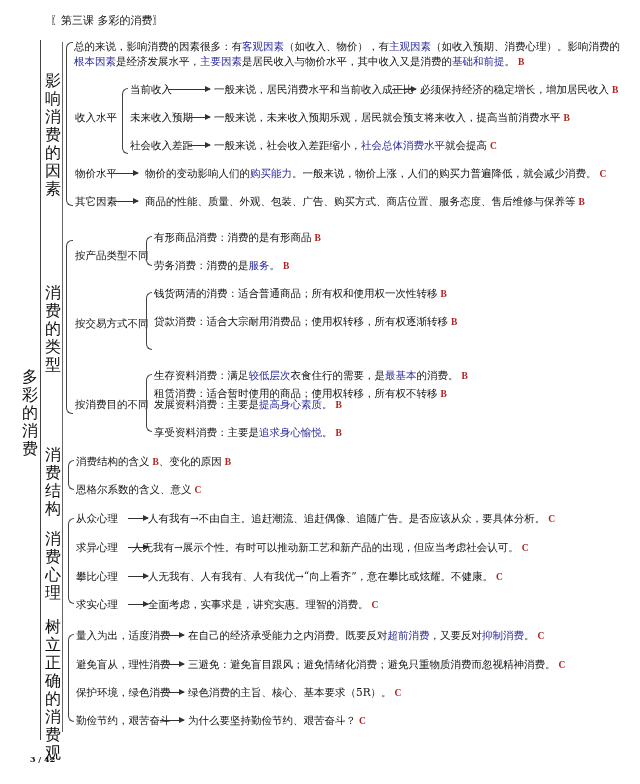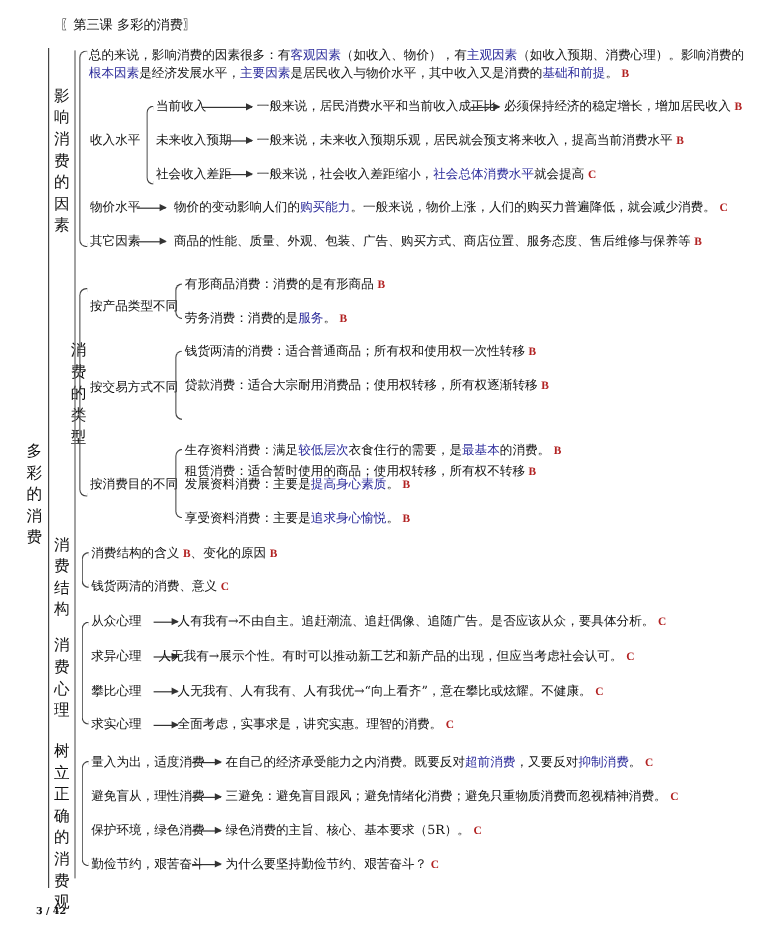--- a/index.html
+++ b/index.html
@@ -1,20 +1,20 @@
 <!DOCTYPE html>
 <html><head>
 <meta charset="utf-8">
 <style>
   html, body { margin:0; padding:0; background:#fff; }
   body { width:640px; height:784px; position:relative; overflow:hidden;
          font-family:"DejaVu Serif", "Liberation Serif", serif; color:#111; font-size:10.5px; }
   .abs { position:absolute; white-space:nowrap; line-height:14px; }
   .title { left:50px; top:14px; font-size:11px; }
-  .vlabel { position:absolute; width:14px; text-align:left; font-size:13px; line-height:18px; white-space:normal; word-break:break-all; }
+  .vlabel { position:absolute; width:14px; text-align:center; font-size:16px; line-height:18px; white-space:normal; word-break:break-all; }
   .blue { color:#2a2a9a; }
   .grade { color:#b22222; font-weight:bold; font-size:9.5px; margin-left:3px; font-family:"Liberation Serif", serif; }
   .line { position:absolute; background:#444; }
   .brace { position:absolute; border:1px solid #444; border-right:none; border-radius:6px 0 0 6px; }
   .arrow { position:absolute; height:1px; background:#333; }
   .arrow::after { content:""; position:absolute; right:-1px; top:-3px; border-left:6px solid #333;
                   border-top:3.5px solid transparent; border-bottom:3.5px solid transparent; }
   .footer { left:30px; top:752px; font-size:8px; font-weight:bold; }
 </style>
 </head>
@@ -53,21 +53,21 @@
 <div class="abs" style="left:214px;top:138px;"><span>一般来说，社会收入差距缩小，</span><span class="blue">社会总体消费水平</span><span>就会提高</span><span class="grade">C</span></div>
 
 <div class="abs" style="left:75px;top:166px;">物价水平</div>
 <div class="arrow" style="left:114px;top:173px;width:24px;"></div>
 <div class="abs" style="left:145px;top:166px;"><span>物价的变动影响人们的</span><span class="blue">购买能力</span><span>。一般来说，物价上涨，人们的购买力普遍降低，就会减少消费。</span><span class="grade">C</span></div>
 
 <div class="abs" style="left:75px;top:194px;">其它因素</div>
 <div class="arrow" style="left:114px;top:201px;width:24px;"></div>
 <div class="abs" style="left:145px;top:194px;"><span>商品的性能、质量、外观、包装、广告、购买方式、商店位置、服务态度、售后维修与保养等</span><span class="grade">B</span></div>
 
-<div class="vlabel" style="left:45px;top:284px;margin-left:14px;">消费的类型</div>
+<div class="vlabel" style="left:45px;top:284px;">消费的类型</div>
 <div class="brace" style="left:66px;top:240px;width:6px;height:172px;"></div>
 
 <div class="abs" style="left:75px;top:248px;">按产品类型不同</div>
 <div class="brace" style="left:146px;top:236px;width:5px;height:28px;"></div>
 <div class="abs" style="left:154px;top:230px;"><span>有形商品消费：消费的是有形商品</span><span class="grade">B</span></div>
 <div class="abs" style="left:154px;top:258px;"><span>劳务消费：消费的是</span><span class="blue">服务</span><span>。</span><span class="grade">B</span></div>
 
 <div class="abs" style="left:75px;top:316px;">按交易方式不同</div>
 <div class="brace" style="left:146px;top:292px;width:5px;height:56px;"></div>
 <div class="abs" style="left:154px;top:286px;"><span>钱货两清的消费：适合普通商品；所有权和使用权一次性转移</span><span class="grade">B</span></div>
@@ -76,21 +76,21 @@
 
 <div class="abs" style="left:75px;top:397px;">按消费目的不同</div>
 <div class="brace" style="left:146px;top:374px;width:5px;height:56px;"></div>
 <div class="abs" style="left:154px;top:368px;"><span>生存资料消费：满足</span><span class="blue">较低层次</span><span>衣食住行的需要，是</span><span class="blue">最基本</span><span>的消费。</span><span class="grade">B</span></div>
 <div class="abs" style="left:154px;top:397px;"><span>发展资料消费：主要是</span><span class="blue">提高身心素质</span><span>。</span><span class="grade">B</span></div>
 <div class="abs" style="left:154px;top:425px;"><span>享受资料消费：主要是</span><span class="blue">追求身心愉悦</span><span>。</span><span class="grade">B</span></div>
 
 <div class="vlabel" style="left:45px;top:446px;">消费结构</div>
 <div class="brace" style="left:68px;top:460px;width:5px;height:28px;"></div>
 <div class="abs" style="left:76px;top:454px;"><span>消费结构的含义</span><span class="grade">B</span><span>、变化的原因</span><span class="grade">B</span></div>
-<div class="abs" style="left:76px;top:482px;"><span>钱货两清的消费、意义</span><span class="grade">C</span></div>
+<div class="abs" style="left:76px;top:482px;"><span>恩格尔系数的含义、意义</span><span class="grade">C</span></div>
 
 <div class="vlabel" style="left:45px;top:530px;">消费心理</div>
 <div class="brace" style="left:68px;top:518px;width:5px;height:84px;"></div>
 <div class="abs" style="left:76px;top:511px;">从众心理</div>
 <div class="arrow" style="left:128px;top:518px;width:20px;"></div>
 <div class="abs" style="left:148px;top:511px;text-align:right;"><span>人有我有→不由自主。追赶潮流、追赶偶像、追随广告。是否应该从众，要具体分析。</span><span class="grade">C</span></div>
 <div class="abs" style="left:76px;top:540px;">求异心理</div>
 <div class="arrow" style="left:128px;top:547px;width:20px;"></div>
 <div class="abs" style="left:132px;top:540px;"><span>人无我有→展示个性。有时可以推动新工艺和新产品的出现，但应当考虑社会认可。</span><span class="grade">C</span></div>
 <div class="abs" style="left:76px;top:569px;">攀比心理</div>

